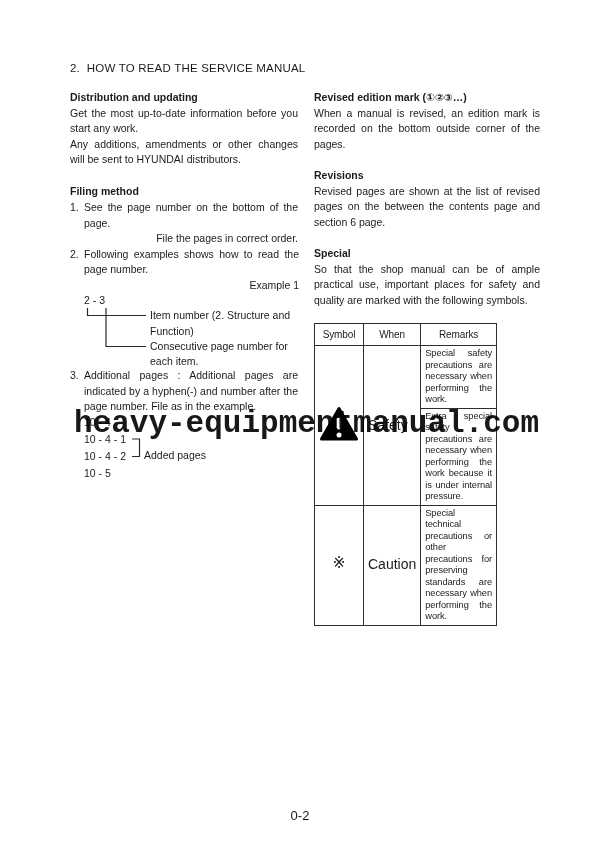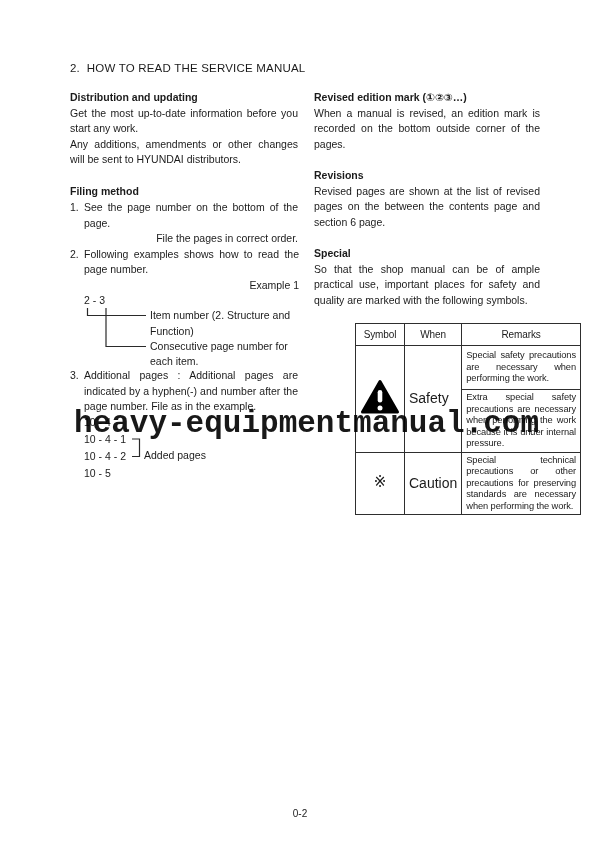--- a/index.html
+++ b/index.html
@@ -32,39 +32,39 @@
   .oitem .content { flex:1; text-align:justify; }
   .plain { text-align:right;margin-left:32px; }
 
   svg text {
     font-family:"Liberation Sans","DejaVu Sans",sans-serif;
     font-size:10.5px; fill:#1b1b1b;
   }
   .diagram { display:block; margin:1px 0 0 0; }
 
   table.symtab {
-    border-collapse:collapse; margin-top:15px; width:226px;
-    font-size:9.3px; line-height:11.5px; letter-spacing:-0.1px;margin-left:41px;
+    border-collapse:collapse; margin-top:15px; width:183px;
+    font-size:9.3px; line-height:11.5px; letter-spacing:-0.1px;
   }
   table.symtab th, table.symtab td { border:1px solid #2e2e2e; padding:2px 4px; }
   table.symtab th { font-weight:normal; font-size:10px; height:22px; }
   td.sym  { width:47px; text-align:center; vertical-align:middle; }
   td.item { width:51px; vertical-align:middle; font-size:14px; letter-spacing:0; }
   td.rem  { width:128px; text-align:justify; vertical-align:middle; padding:3px 4px; }
   td.sym .caution-glyph { font-size:15px; font-family:"DejaVu Sans",sans-serif; }
 
   .watermark {
     position:absolute; left:74px; top:406px;
     font-size:31px; font-weight:bold; letter-spacing:0px;
     white-space:nowrap; opacity:.9; z-index:5;
   }
 
   .page-number {
     position:absolute; left:0; right:0; top:808px;
-    text-align:center; font-size:10px;
+    text-align:center; font-size:13px;
   }
 </style>
 </head>
 <body>
 
 <div class="page">
 
   <div class="title">2.  HOW TO READ THE SERVICE MANUAL</div>
 
   <div class="col col-left">

